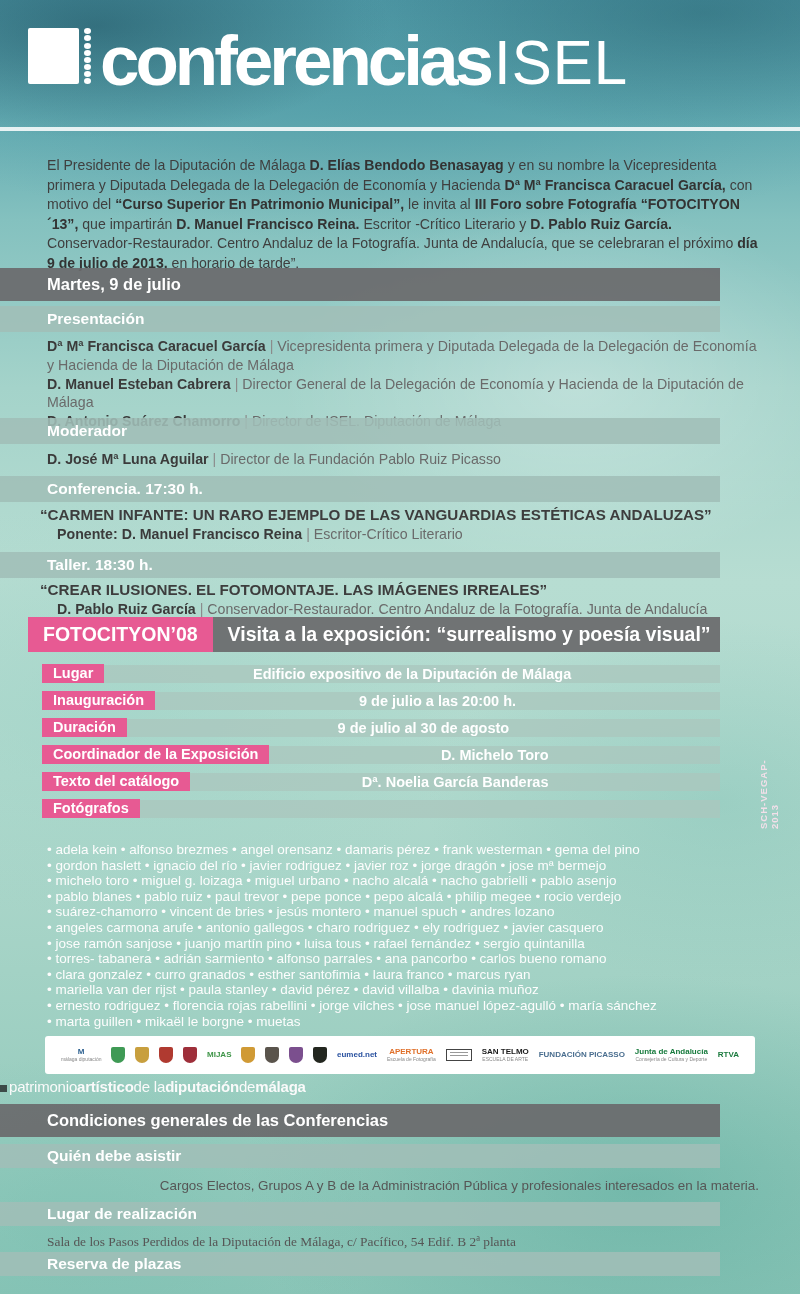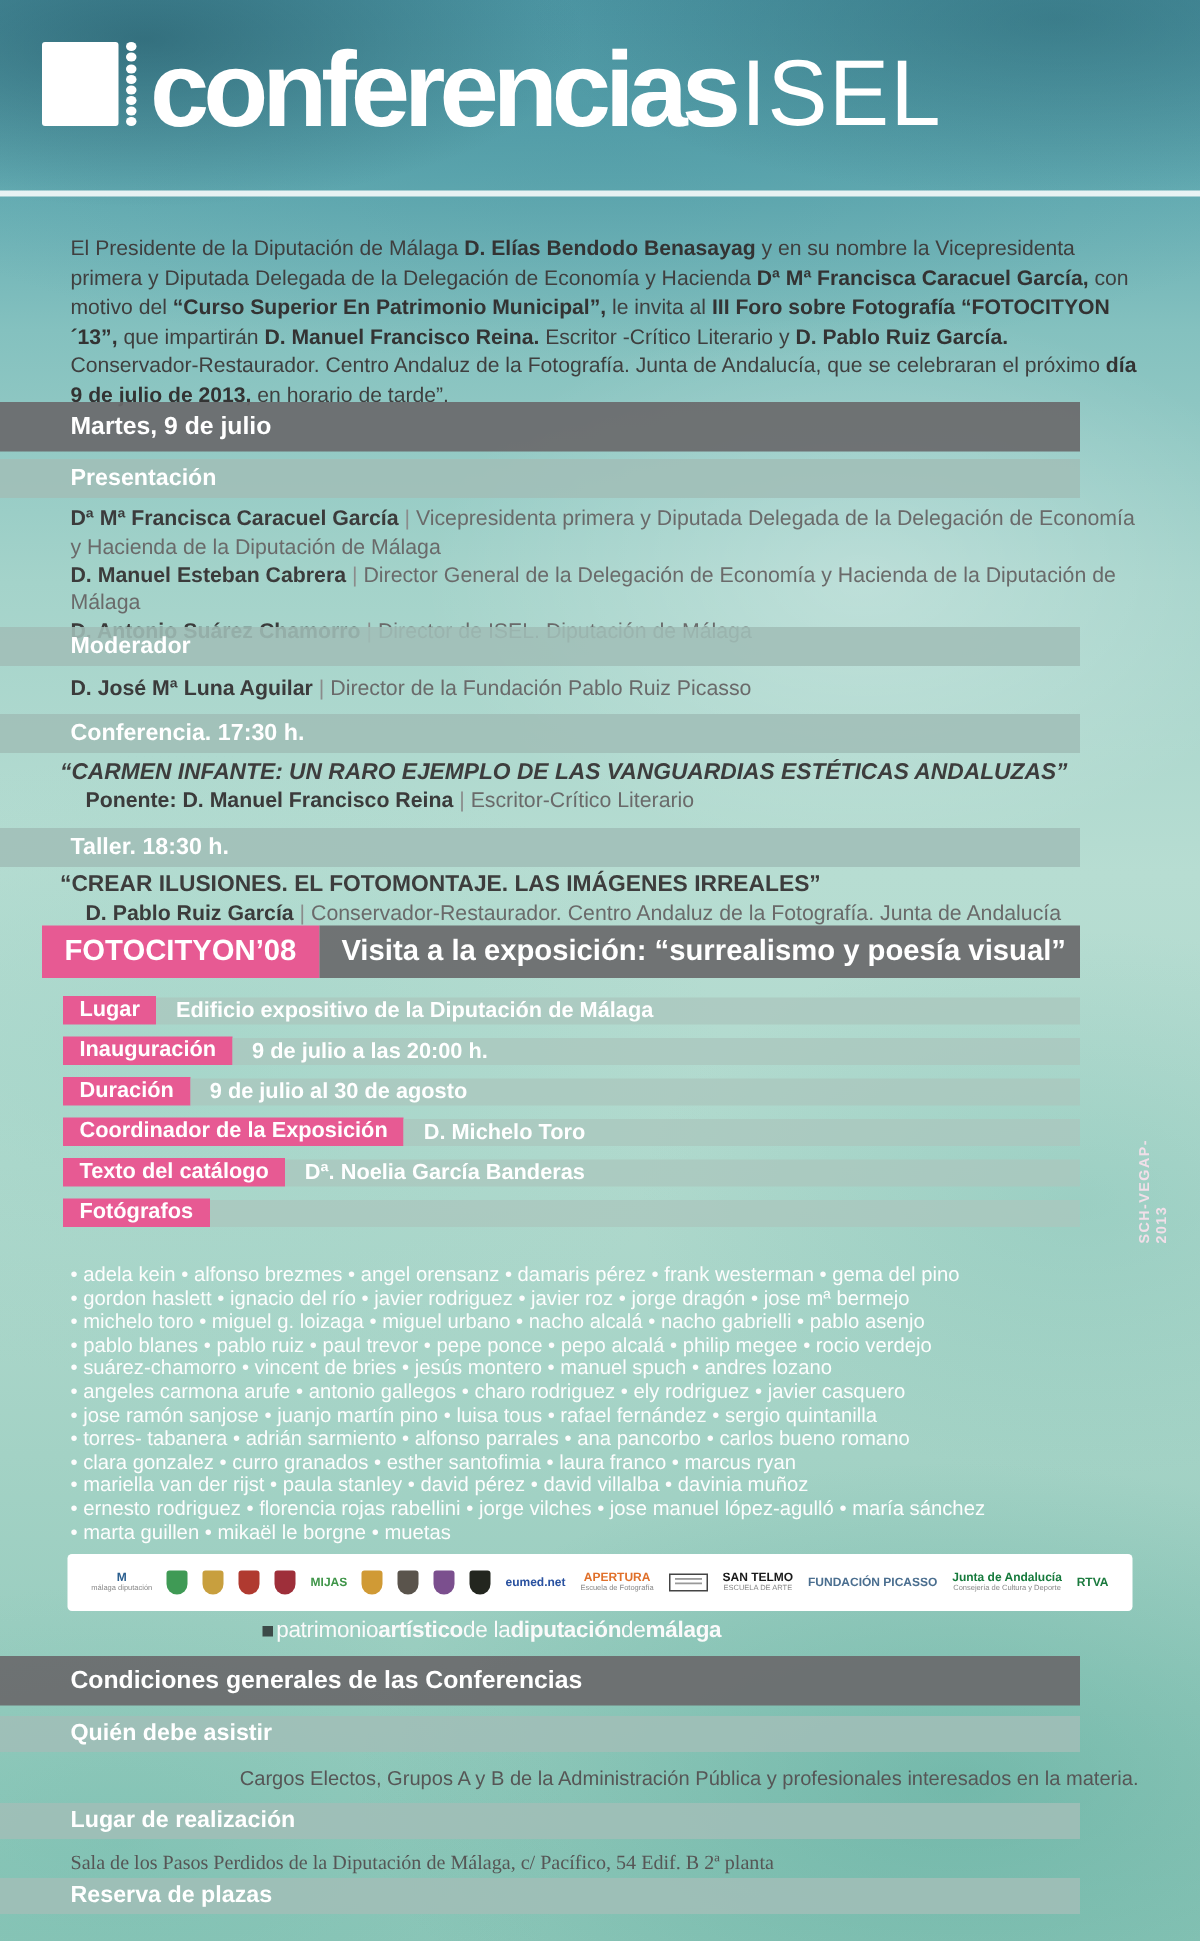--- a/index.html
+++ b/index.html
@@ -46,48 +46,48 @@
   .speaker-line .pipe{color:#8b8b8b;}
   .speaker-line .role{color:#6a6a6a;}
   
   .banner{top:617px;left:28px;width:692px;height:35px;display:flex;}
   .banner-tag{background:#e75a93;color:#fff;font-weight:bold;font-size:19.5px;line-height:35px;padding:0 15px;white-space:nowrap;}
   .banner-title{flex:1;background:rgba(106,106,109,.93);color:#fff;font-weight:bold;font-size:19.5px;line-height:35px;padding-left:15px;white-space:nowrap;}
   
   .rows{top:664px;left:42px;width:678px;}
   .row{display:flex;align-items:stretch;height:19px;margin-bottom:8px;}
   .chip{background:#e75a93;color:#fff;font-weight:bold;font-size:14.5px;line-height:19px;padding:0 11px;white-space:nowrap;}
-  .val{flex:1;background:rgba(170,199,190,.78);color:#fff;font-weight:bold;font-size:14.5px;line-height:18px;padding-left:13px;margin:1px 0 0 0;height:18px;white-space:nowrap;}
+  .val{flex:1;background:rgba(170,199,190,.78);color:#fff;font-weight:bold;font-size:14.5px;line-height:18px;padding-left:0;margin:1px 0 0 0;height:18px;white-space:nowrap;text-align:center;}
   
   .photogs{top:842px;left:47px;width:712px;color:#fdfdfd;font-size:13.5px;}
   .ph-line{line-height:15.6px;white-space:nowrap;}
   
   .side-note{top:737px;left:758px;height:92px;writing-mode:vertical-rl;transform:rotate(180deg);
     font-size:9.5px;font-weight:bold;letter-spacing:1px;color:#f2dfe9;}
   
   .sponsors{top:1036px;left:45px;width:710px;height:38px;background:#fff;border-radius:3px;
     display:flex;align-items:center;justify-content:space-evenly;padding:0 6px;box-sizing:border-box;}
   .logo-item{display:flex;flex-direction:column;align-items:center;justify-content:center;line-height:1;}
   .logo-mark{width:14px;height:16px;border-radius:2px 2px 7px 7px;}
   .logo-label{font-weight:bold;font-size:8px;white-space:nowrap;}
   .logo-sub{font-size:5px;color:#888;margin-top:1px;white-space:nowrap;}
   .logo-box{width:26px;height:12px;background:#fff;border:1px solid #444;
     background-image:linear-gradient(#999 1px,transparent 1px);background-size:100% 3px;background-position:0 2px;background-clip:content-box;padding:2px 3px;box-sizing:border-box;}
   
-  .tagline{top:1078px;left:0;width:656px;text-align:center;color:#fafafa;font-size:15px;letter-spacing:-.2px;}
+  .tagline{top:1078px;left:0;width:656px;color:#fafafa;font-size:15px;letter-spacing:-.2px;}
   .tagline .sq{display:inline-block;width:7px;height:7px;background:#3c4a48;margin-right:2px;}
   .tagline b{font-weight:bold;}
   .tagline span{font-weight:normal;}
   
   .cond-body{left:47px;width:712px;font-size:13.4px;color:#565656;}
   .cond-body.strong{font-weight:bold;font-size:14.5px;color:#3a3a3a;}
   .t1104{top:1104px;} .t1144{top:1144px;} .t1178{top:1178px;text-align:right;} .t1202{top:1202px;}
   .t1234{top:1234px;font-family:Liberation Serif, serif;} .t1252{top:1252px;} .t1278{top:1305px;text-align:center;}
   .t268{top:268px;} .t306{top:306px;} .t337{top:337px;} .t418{top:418px;} .t450{top:450px;}
-  .t476{top:476px;} .t506{top:506px;font-style:italic;} .t526{top:526px;} .t552{top:552px;} .t581{top:581px;} .t601{top:601px;}
+  .t476{top:476px;} .t506{top:506px;} .t526{top:526px;} .t552{top:552px;} .t581{top:581px;} .t601{top:601px;}
 </style>
 </head>
 <body>
 
 <div class="page">
 
   <div class="abs brand">
     <span class="brand-dots">
       <span class="bar"></span>
       <span class="dots">

